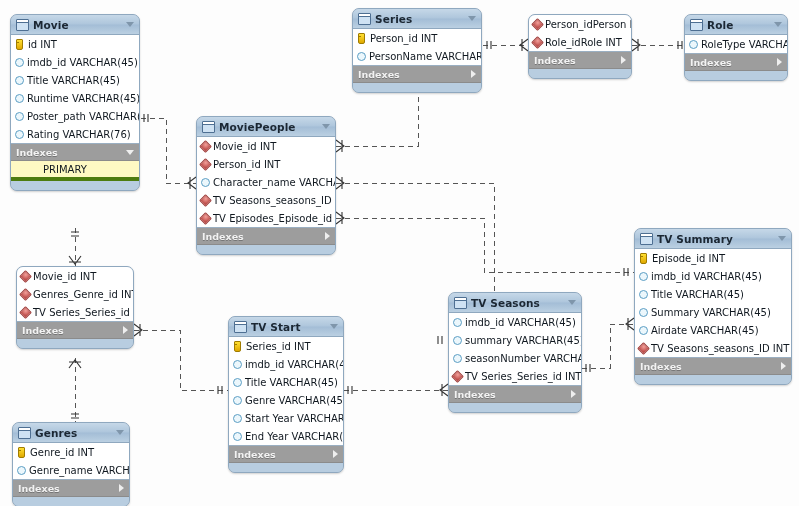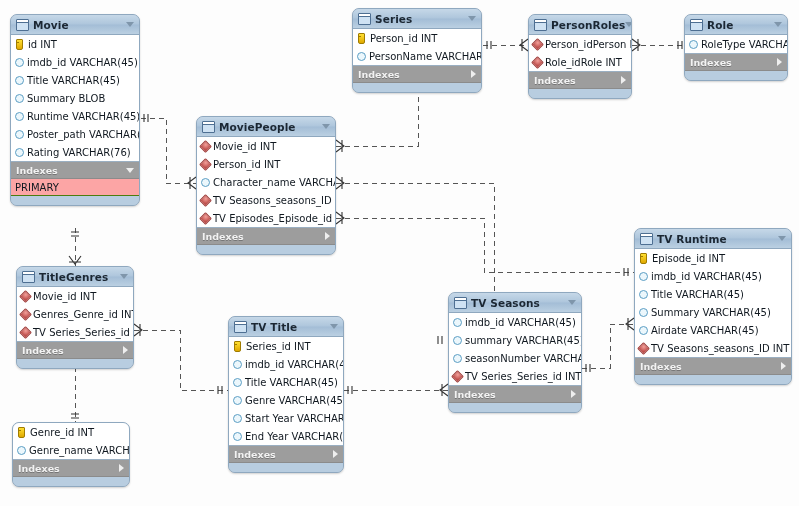--- a/index.html
+++ b/index.html
@@ -88,21 +88,21 @@
   .idx .tri-r{
     margin-left:auto;width:0;height:0;
     border-top:4px solid transparent;border-bottom:4px solid transparent;
     border-left:5px solid #efefef;
   }
   .idx .tri-d{
     margin-left:auto;width:0;height:0;
     border-left:4px solid transparent;border-right:4px solid transparent;
     border-top:5px solid #efefef;
   }
-  .idx-body{background:#fca5a5;border-bottom:1px solid #4d7c0f;}
+  .idx-body{background:#fef9c3;border-bottom:4px solid #4d7c0f;padding-left:28px;}
   .idx-row{height:16px;display:flex;align-items:center;padding:0 4px;font-size:10px;color:#101820;}
   .foot{height:9px;background:#b8cde0;}
 </style>
 </head>
 <body>
 
 <div id="canvas">
 
   <svg id="lines" viewBox="0 0 799 506" xmlns="http://www.w3.org/2000/svg">
     <g stroke="#555" stroke-width="1" fill="none" stroke-dasharray="5,4" shape-rendering="crispEdges">
@@ -189,24 +189,20 @@
           <div class="col">
             <span class="kico k-col"></span>
             <span>imdb_id VARCHAR(45)</span>
           </div>
           <div class="col">
             <span class="kico k-col"></span>
             <span>Title VARCHAR(45)</span>
           </div>
           <div class="col">
             <span class="kico k-col"></span>
-            <span>Summary BLOB</span>
-          </div>
-          <div class="col">
-            <span class="kico k-col"></span>
             <span>Runtime VARCHAR(45)</span>
           </div>
           <div class="col">
             <span class="kico k-col"></span>
             <span>Poster_path VARCHAR(45)</span>
           </div>
           <div class="col">
             <span class="kico k-col"></span>
             <span>Rating VARCHAR(76)</span>
           </div>
@@ -270,25 +266,20 @@
             <span>PersonName VARCHAR(45)</span>
           </div>
         </div>
         <div class="idx">
           <span>Indexes</span>
           <span class="tri-r"></span>
         </div>
         <div class="foot"></div>
       </div>
       <div class="tbl" style="left: 528px; top: 14px; width: 104px;">
-        <div class="tbl-head">
-          <span class="tbl-ico"></span>
-          <span class="tbl-name">PersonRoles</span>
-          <span class="caret"></span>
-        </div>
         <div class="cols">
           <div class="col">
             <span class="kico k-fk"></span>
             <span>Person_idPerson INT</span>
           </div>
           <div class="col">
             <span class="kico k-fk"></span>
             <span>Role_idRole INT</span>
           </div>
         </div>
@@ -312,21 +303,21 @@
         </div>
         <div class="idx">
           <span>Indexes</span>
           <span class="tri-r"></span>
         </div>
         <div class="foot"></div>
       </div>
       <div class="tbl" style="left: 634px; top: 228px; width: 158px;">
         <div class="tbl-head">
           <span class="tbl-ico"></span>
-          <span class="tbl-name">TV Runtime</span>
+          <span class="tbl-name">TV Summary</span>
           <span class="caret"></span>
         </div>
         <div class="cols">
           <div class="col">
             <span class="kico k-pk"></span>
             <span>Episode_id INT</span>
           </div>
           <div class="col">
             <span class="kico k-col"></span>
             <span>imdb_id VARCHAR(45)</span>
@@ -380,21 +371,21 @@
         </div>
         <div class="idx">
           <span>Indexes</span>
           <span class="tri-r"></span>
         </div>
         <div class="foot"></div>
       </div>
       <div class="tbl" style="left: 228px; top: 316px; width: 116px;">
         <div class="tbl-head">
           <span class="tbl-ico"></span>
-          <span class="tbl-name">TV Title</span>
+          <span class="tbl-name">TV Start</span>
           <span class="caret"></span>
         </div>
         <div class="cols">
           <div class="col">
             <span class="kico k-pk"></span>
             <span>Series_id INT</span>
           </div>
           <div class="col">
             <span class="kico k-col"></span>
             <span>imdb_id VARCHAR(45)</span>
@@ -416,25 +407,20 @@
             <span>End Year VARCHAR(45)</span>
           </div>
         </div>
         <div class="idx">
           <span>Indexes</span>
           <span class="tri-r"></span>
         </div>
         <div class="foot"></div>
       </div>
       <div class="tbl" style="left: 16px; top: 266px; width: 118px;">
-        <div class="tbl-head">
-          <span class="tbl-ico"></span>
-          <span class="tbl-name">TitleGenres</span>
-          <span class="caret"></span>
-        </div>
         <div class="cols">
           <div class="col">
             <span class="kico k-fk"></span>
             <span>Movie_id INT</span>
           </div>
           <div class="col">
             <span class="kico k-fk"></span>
             <span>Genres_Genre_id INT</span>
           </div>
           <div class="col">
@@ -442,20 +428,25 @@
             <span>TV Series_Series_id INT</span>
           </div>
         </div>
         <div class="idx">
           <span>Indexes</span>
           <span class="tri-r"></span>
         </div>
         <div class="foot"></div>
       </div>
       <div class="tbl" style="left: 12px; top: 422px; width: 118px;">
+        <div class="tbl-head">
+          <span class="tbl-ico"></span>
+          <span class="tbl-name">Genres</span>
+          <span class="caret"></span>
+        </div>
         <div class="cols">
           <div class="col">
             <span class="kico k-pk"></span>
             <span>Genre_id INT</span>
           </div>
           <div class="col">
             <span class="kico k-col"></span>
             <span>Genre_name VARCHAR(45)</span>
           </div>
         </div>

